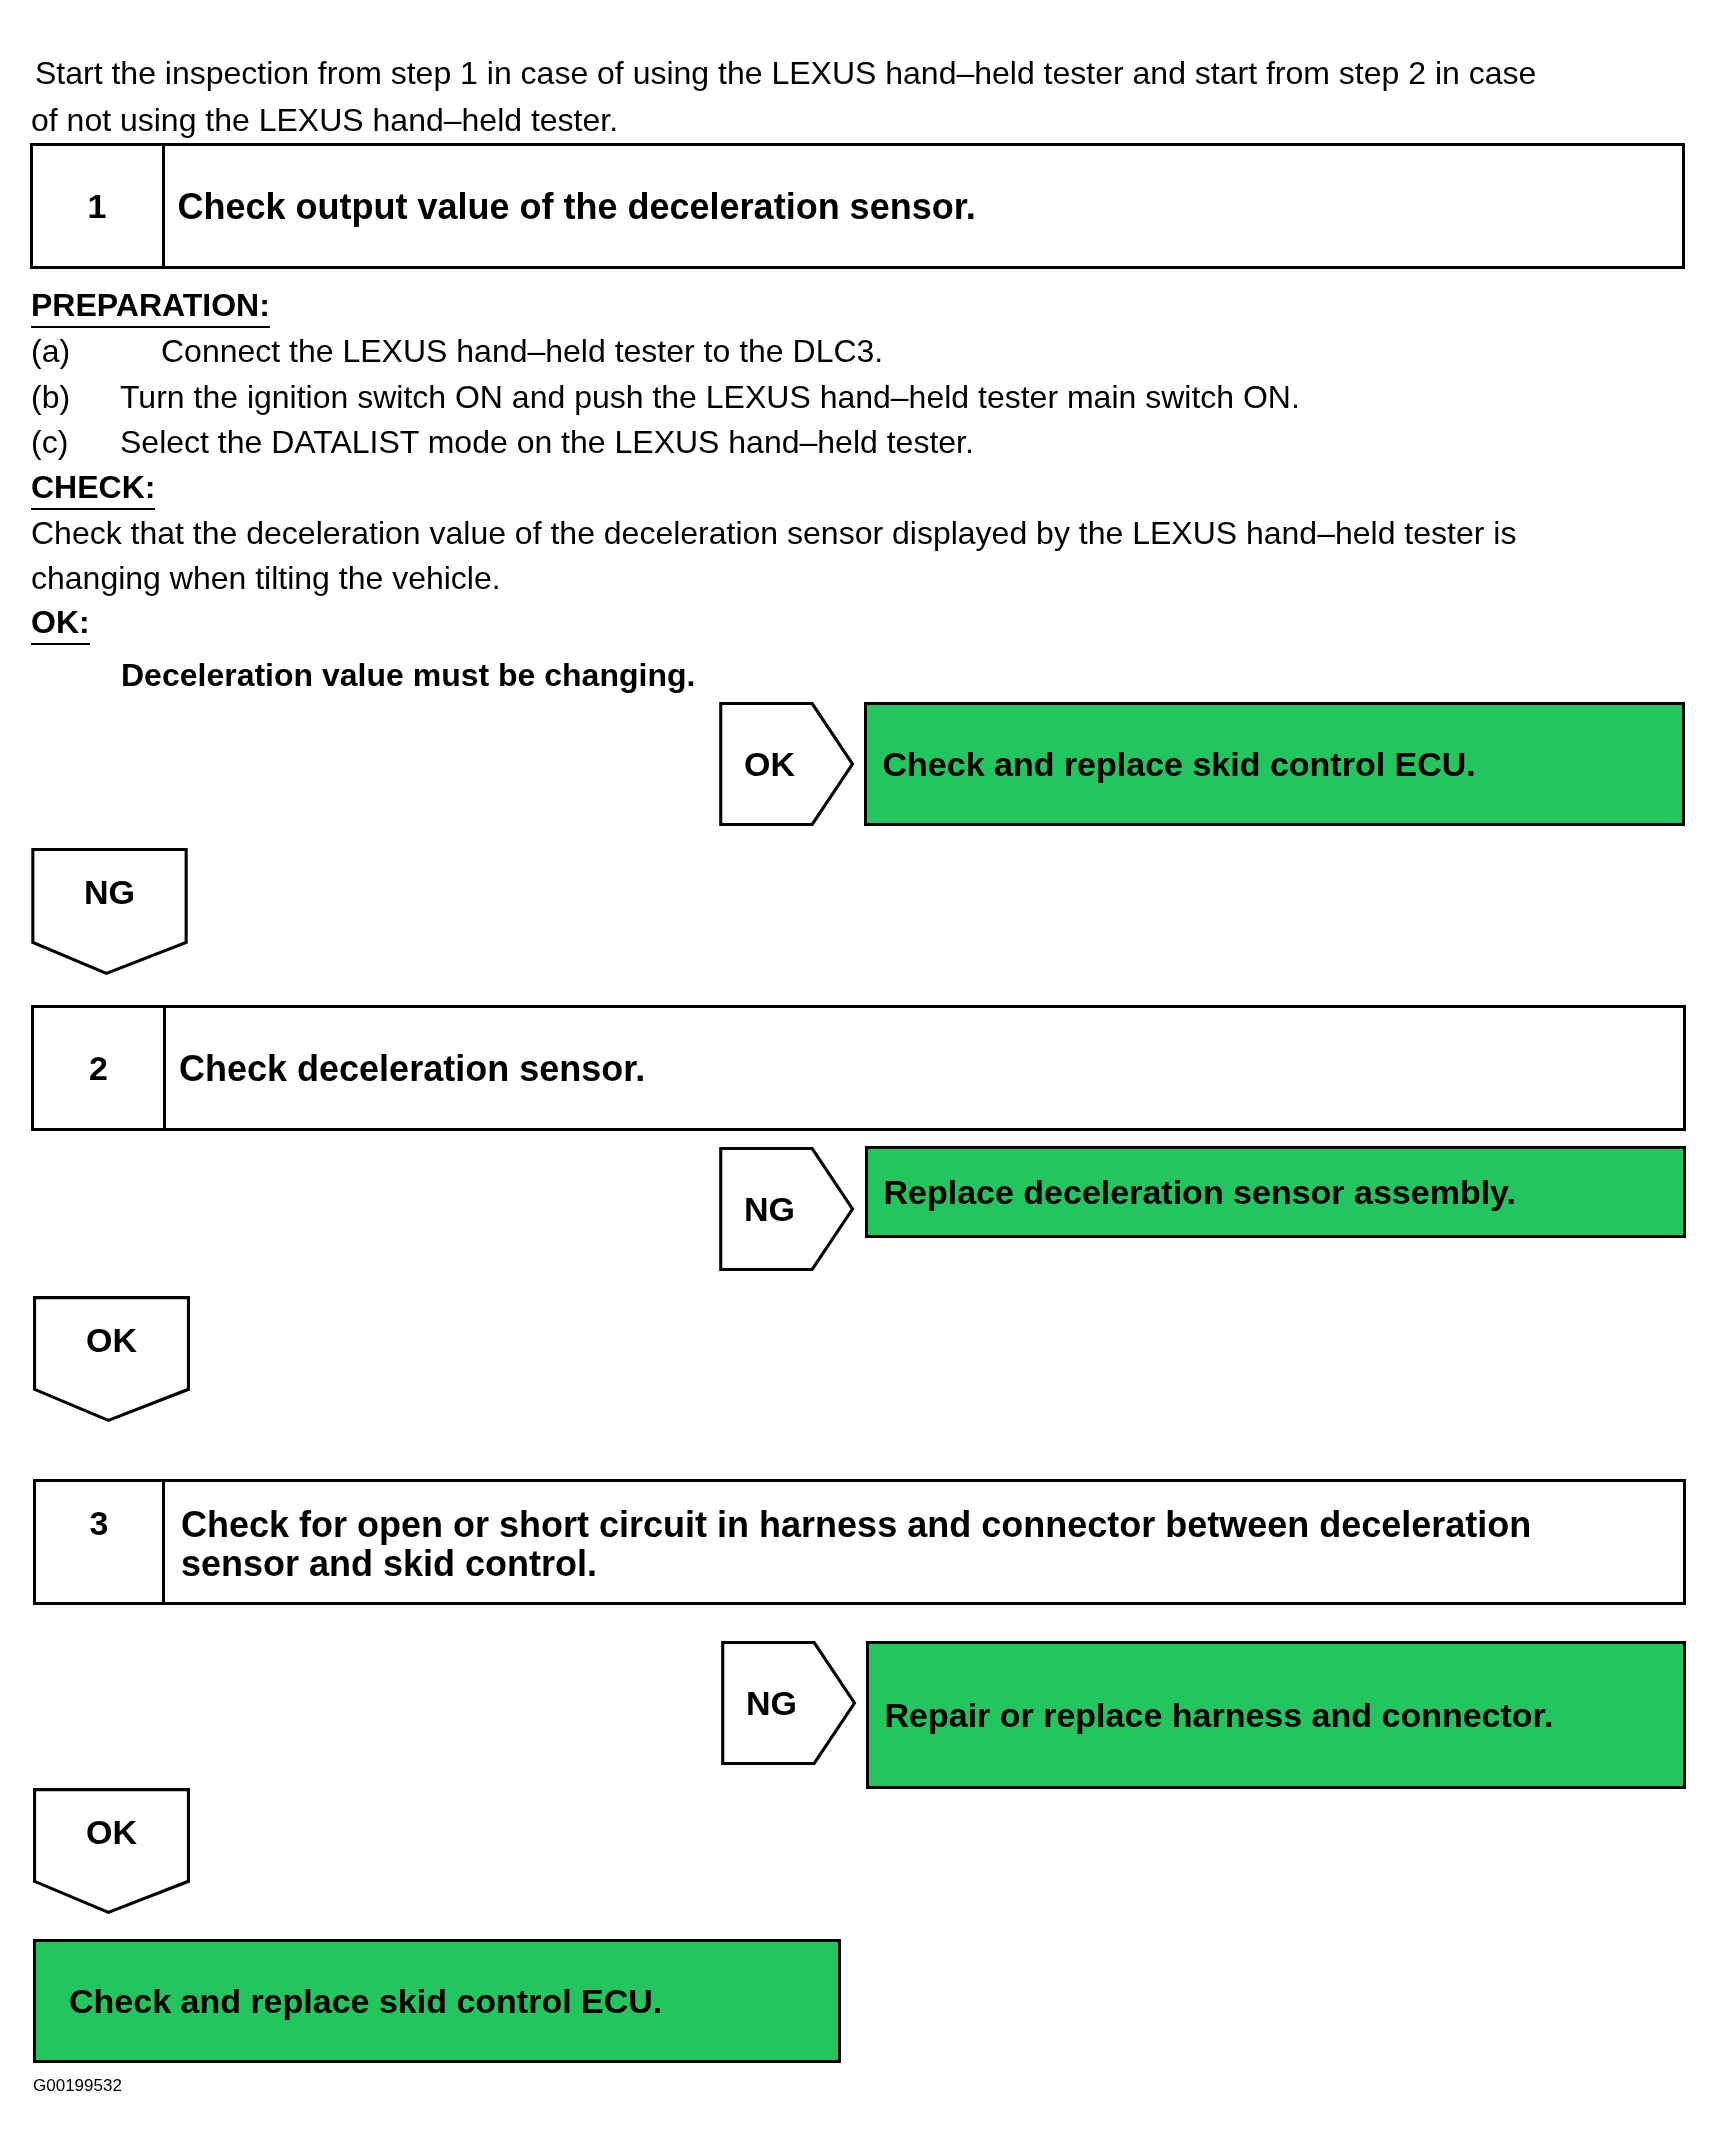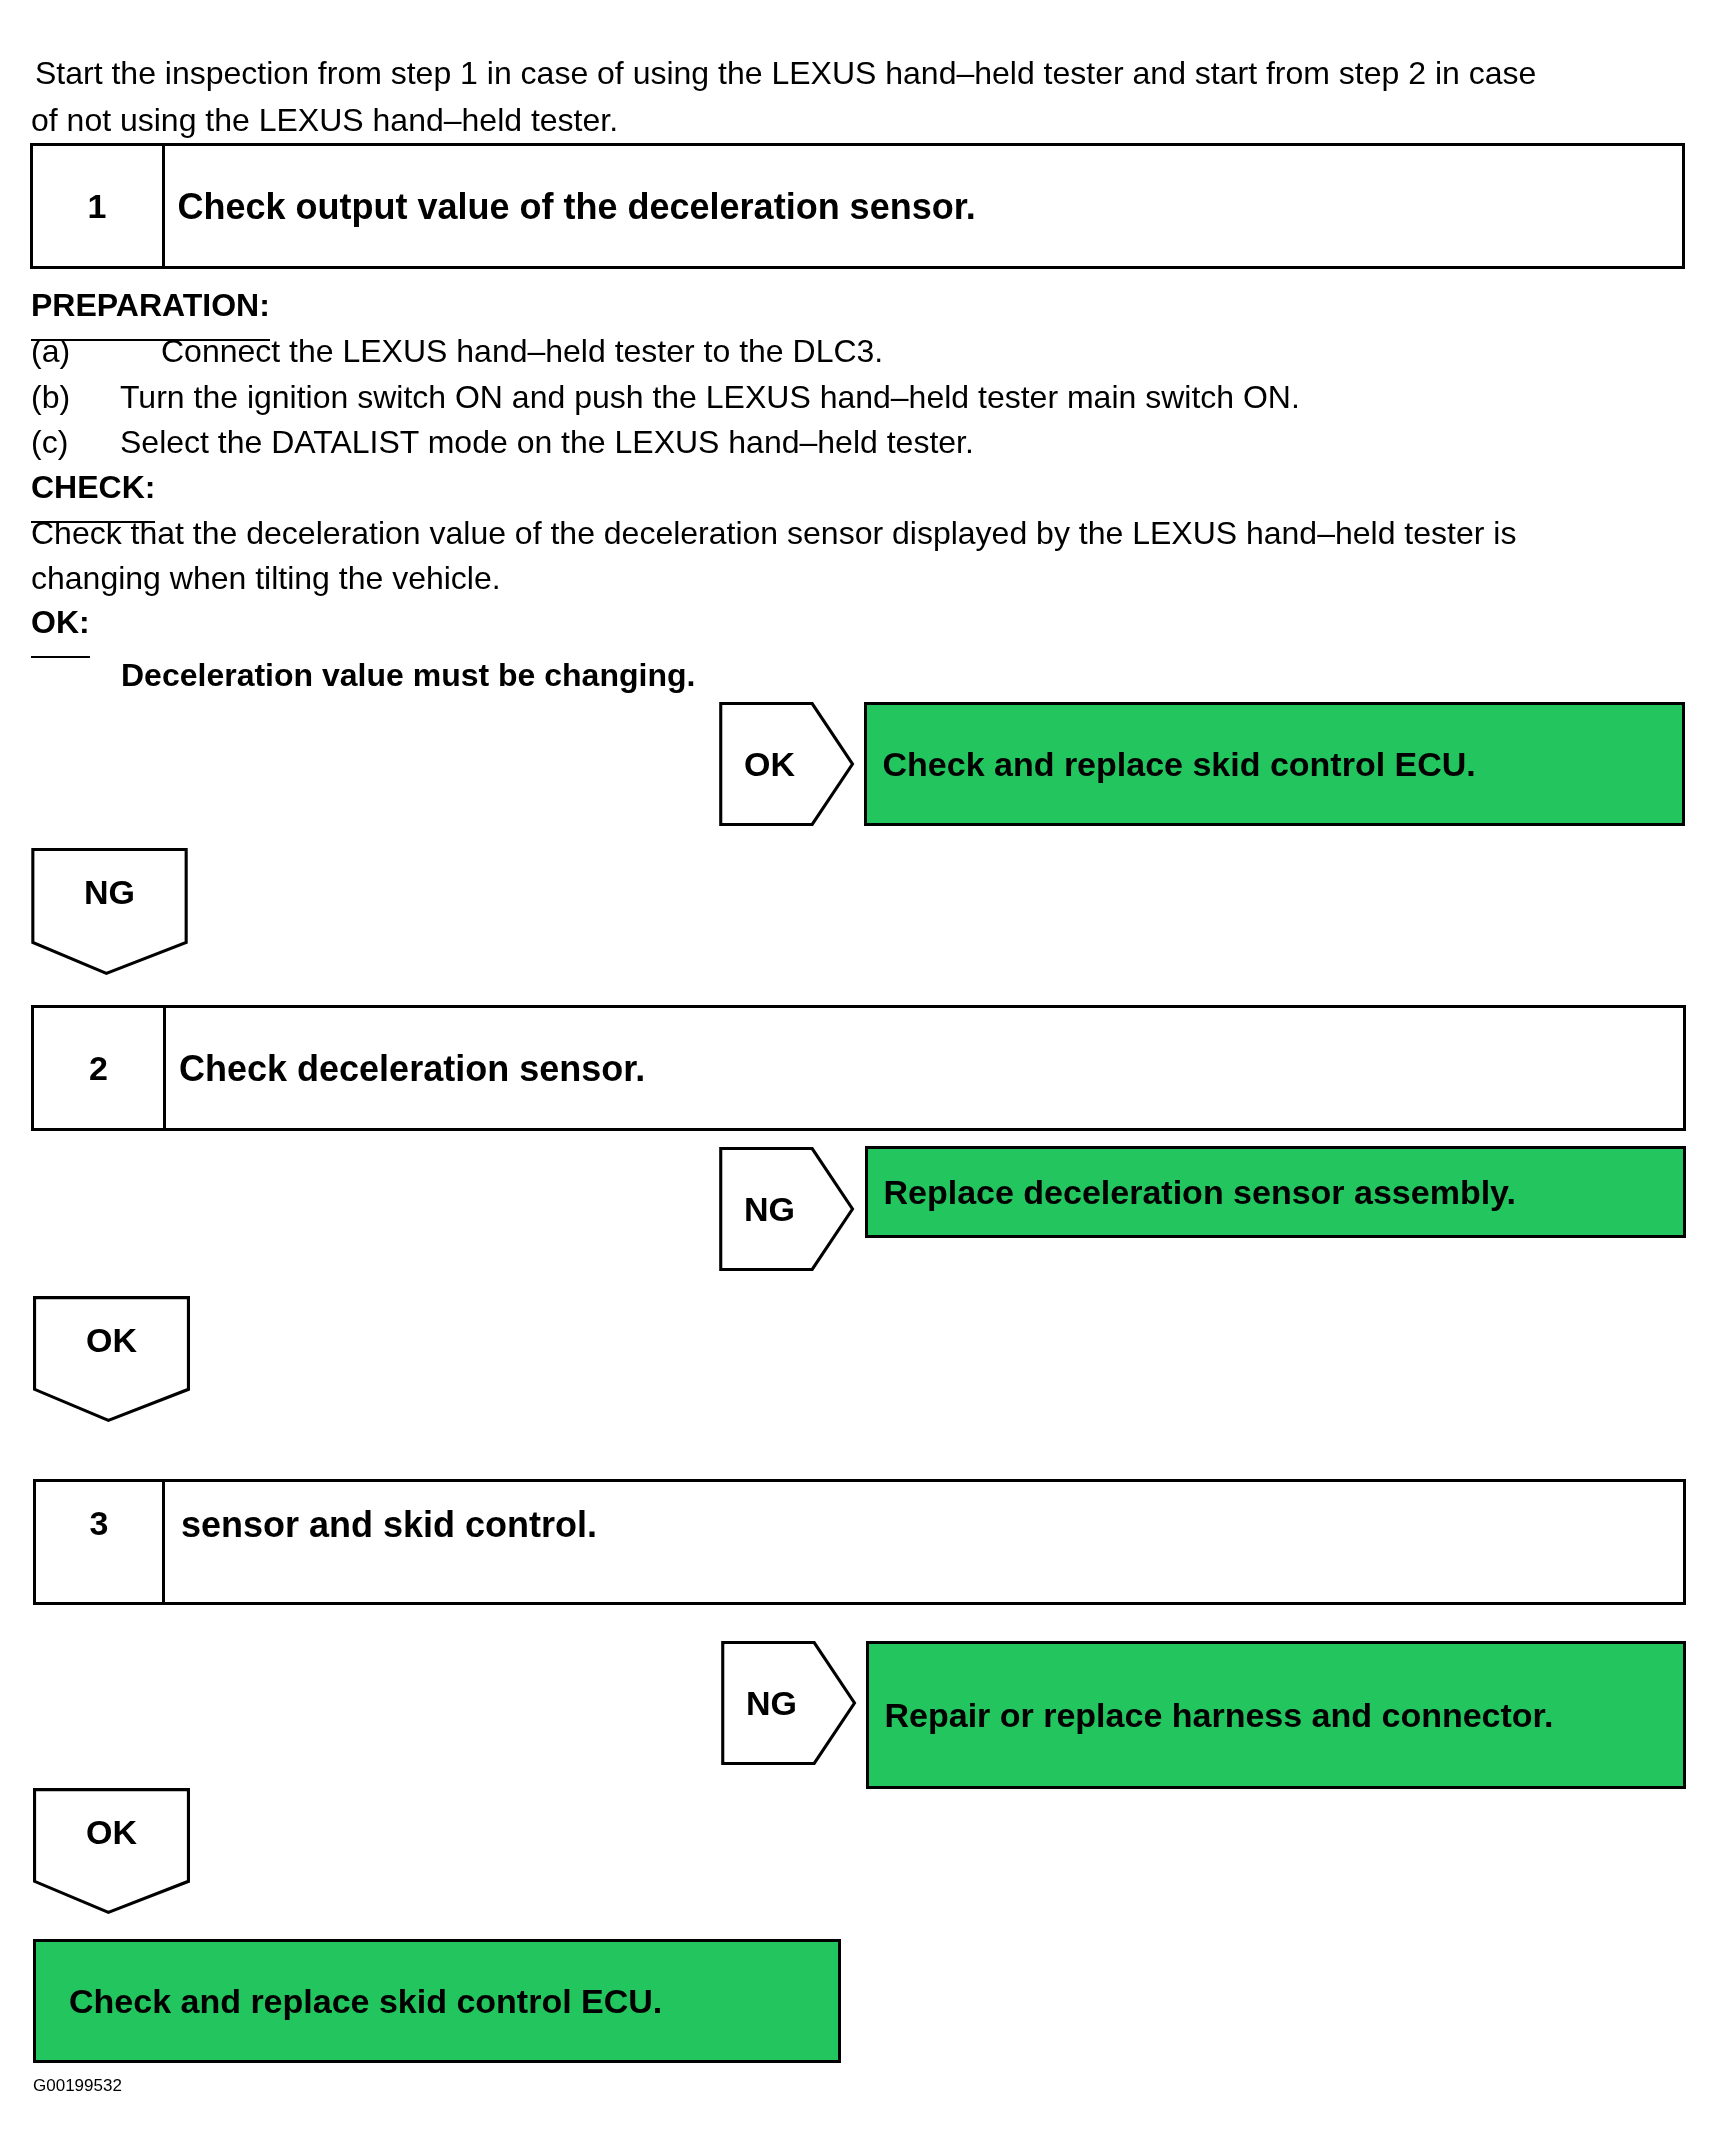--- a/index.html
+++ b/index.html
@@ -1,21 +1,21 @@
 <!DOCTYPE html>
 <html style="font-size:12.4px"><head>
   <meta charset="utf-8">
   <style>
     html, body { margin: 0; padding: 0; background: #ffffff; }
     body { width: 1716px; height: 2151px; position: relative; overflow: hidden;
            font-family: "Liberation Sans", sans-serif; color: #000; }
     .abs { position: absolute; }
     .txt { font-size: 32px; line-height: 45px; white-space: nowrap; }
     .bold { font-weight: bold; }
-    .hdr { font-size: 32px; font-weight: bold; line-height: 39px; border-bottom: 2.3px solid #000; padding-bottom: 14px; }
+    .hdr { font-size: 32px; font-weight: bold; line-height: 39px; border-bottom: 2.3px solid #000; padding-bottom: 1px; }
     .stepbox { position: absolute; border: 3.9px solid #000; box-sizing: border-box; background: #fff; }
     .stepnum { position: absolute; top: 0; bottom: 0; left: 0; width: 129px; border-right: 3.1px solid #000;
                display: flex; align-items: center; justify-content: center; font-weight: bold; font-size: 34px; }
     .stepnum.top { align-items: flex-start; padding-top: 22px; box-sizing: border-box; }
     .steptitle { position: absolute; left: 145px; right: 15.5px; top: 0; bottom: 0; display: flex; align-items: center;
                  font-weight: bold; font-size: 36px; line-height: 39px; }
     .steptitle.top { align-items: flex-start; padding-top: 23px; }
     .resbox { position: absolute; border: 3.1px solid #000; box-sizing: border-box; background: #22c55e;
               display: flex; align-items: center; padding-left: 15.5px; font-weight: bold; font-size: 34px; }
     .tag { position: absolute; }
@@ -85,20 +85,21 @@
 <div class="tag" style="left:33px; top:1296px; width:157px; height:126px;">
   <svg width="157" height="126" viewBox="0 0 202 162">
     <polygon points="2,2 200,2 200,120 97,160 2,120" fill="#fff" stroke="#000" stroke-width="4"></polygon>
   </svg>
   <div class="lbl" style="left:0; top:0; width:157px; height:89px;">OK</div>
 </div>
 
 <div class="stepbox" style="left:33px; top:1479px; width:1653px; height:126px;">
   <div class="stepnum top">3</div>
   <div class="steptitle top" style="flex-direction:column; align-items:flex-start; justify-content:flex-start; display:flex;">
+    <span>Check for open or short circuit in harness and connector between deceleration</span>
     <span>sensor and skid control.</span>
   </div>
 </div>
 
 <div class="tag" style="left:721px; top:1641px; width:136px; height:124px;">
   <svg width="136" height="124" viewBox="0 0 175 160">
     <polygon points="2,2 120,2 172,80 120,158 2,158" fill="#fff" stroke="#000" stroke-width="4"></polygon>
   </svg>
   <div class="lbl" style="left:0; top:0; width:101px; height:124px;">NG</div>
 </div>

